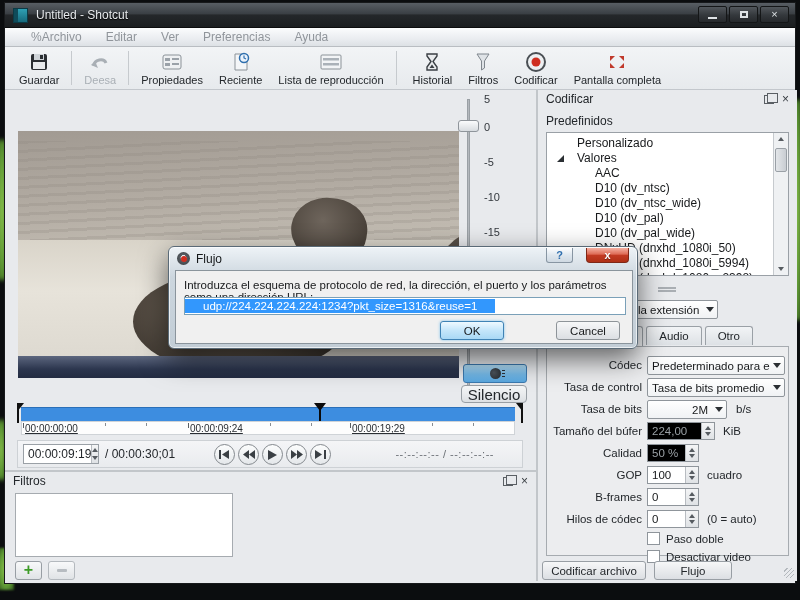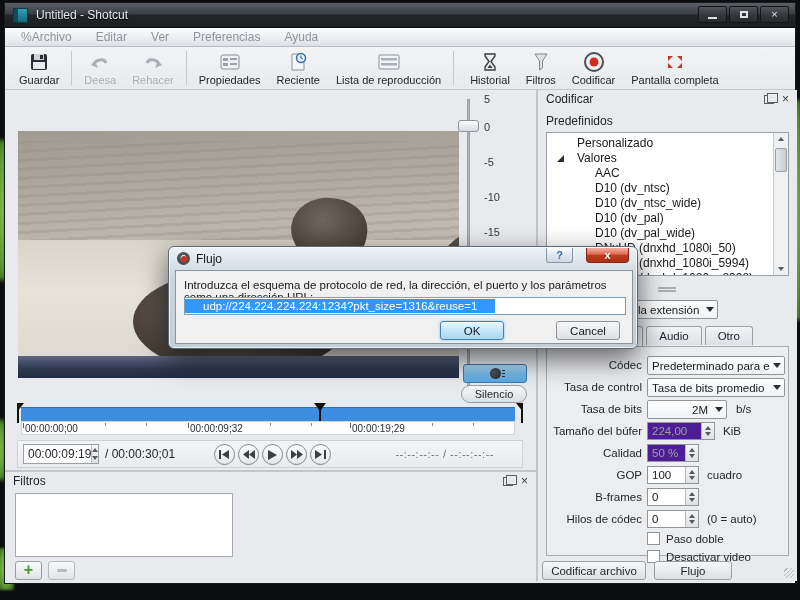--- a/index.html
+++ b/index.html
@@ -20,21 +20,21 @@
   .app-icon .strip { width:4px; height:100%; background:#0f4b5a; }
   .title-text { color:#e8ebee; font-size:12px; margin-left:8px; text-shadow:0 1px 1px #000; }
   .winbtns { position:absolute; right:6px; top:3px; display:flex; gap:2px; }
   .winbtn { width:29px; height:17px; background:linear-gradient(#52575c,#34383c 55%,#26292c); border:1px solid #141617; border-radius:2px;
     display:flex; align-items:center; justify-content:center; color:#dfe3e6; font-size:11px; line-height:1; }
   .winbtn .minbar { width:9px; height:2px; background:#dfe3e6; margin-top:6px; }
   .winbtn .maxbox { width:8px; height:7px; border:2px solid #dfe3e6; }
 
   .menubar { position:absolute; left:0; top:25px; width:100%; height:19px;
     background:linear-gradient(#fbfcfd,#e7eaee 70%,#dde1e5); border-bottom:1px solid #b9bdc2;
-    display:flex; align-items:center; gap:24px; padding-left:16px; }
+    display:flex; align-items:center; gap:24px; padding-left:26px; }
   .menu-item { font-size:12px; color:#90959b; }
 
   .toolbar { position:absolute; left:0; top:44px; width:100%; height:43px;
     background:linear-gradient(#f2f4f6,#e7eaed); border-bottom:1px solid #c3c7cc;
     display:flex; align-items:stretch; padding-left:6px; }
   .tbtn { display:flex; flex-direction:column; align-items:center; justify-content:flex-end; padding:3px 8px 3px; }
   .tbtn .ticon { height:22px; display:flex; align-items:center; }
   .tbtn .tlabel { font-size:11px; color:#23272b; margin-top:1px; white-space:nowrap; }
   .tbtn.disabled .tlabel { color:#a9afb5; }
   .tsep { width:1px; background:#c6cace; margin:4px 4px; }
@@ -69,35 +69,35 @@
   .vol-track { position:absolute; left:462px; top:9px; width:3px; height:288px; background:#b4b8bd; border:1px solid #9aa0a5; }
   .vol-handle { position:absolute; left:453px; top:30px; width:21px; height:12px; border-radius:3px;
     background:linear-gradient(#fbfcfd,#d8dce0); border:1px solid #8f959b; }
   .vol-tick { position:absolute; left:479px; font-size:11px; color:#33383d; }
   .vol-btn { position:absolute; left:458px; top:274px; width:64px; height:19px; border-radius:3px;
     background:linear-gradient(#b5e0f7,#74b9e8 55%,#5aa8e0); border:1px solid #3c7ab0;
     display:flex; align-items:center; justify-content:center; }
   .speaker-icon { width:11px; height:11px; border-radius:50%; background:radial-gradient(circle at 35% 40%,#4e565e,#23282d); position:relative; }
   .speaker-icon:after { content:""; position:absolute; right:-4px; top:2px; width:3px; height:7px;
     background:repeating-linear-gradient(#2c3238 0 1px,transparent 1px 3px); }
-  .mute-btn { position:absolute; left:456px; top:295px; width:66px; height:18px; border-radius:9px;
-    background:linear-gradient(#f6f7f8,#dcdfe3); border:1px solid #989ea4; font-size:11px; color:#23272b;
+  .mute-btn { position:absolute; left:456px; top:295px; width:66px; height:18px; border-radius:4px;
+    background:linear-gradient(#f6f7f8,#dcdfe3); border:1px solid #989ea4; font-size:15px; color:#23272b;
     display:flex; align-items:center; justify-content:center; }
 
   
   .scrubber { position:absolute; left:16px; top:317px; width:494px; height:14px; background:#3d8de0; border-top:1px solid #2a6fb8; }
   .trim-in { position:absolute; left:12px; top:313px; width:0; height:0; border-top:9px solid #111; border-right:7px solid transparent; }
   .trim-in-bar { position:absolute; left:12px; top:313px; width:2px; height:20px; background:#111; }
   .trim-out { position:absolute; left:511px; top:313px; width:0; height:0; border-top:9px solid #111; border-left:7px solid transparent; }
   .trim-out-bar { position:absolute; left:516px; top:313px; width:2px; height:20px; background:#111; }
   .playhead-line { position:absolute; left:314px; top:313px; width:2px; height:31px; background:#0a0a0a; }
   .playhead-cap { position:absolute; left:309px; top:313px; width:0; height:0;
     border-left:6px solid transparent; border-right:6px solid transparent; border-top:8px solid #0a0a0a; }
   .ruler { position:absolute; left:16px; top:331px; width:494px; height:14px; background:#fdfdfd; border:1px solid #cfd3d7; font-size:10px; color:#2a2e33; }
-  .ruler .rlabel { position:absolute; top:1px; }
+  .ruler .rlabel { position:absolute; top:1px;text-decoration:underline; }
   .ruler .rtick { position:absolute; top:1px; width:1px; height:5px; background:#5a5f64; }
   .ruler .rtick.small { height:3px; background:#888d92; }
 
   
   .transport { position:absolute; left:12px; top:350px; width:506px; height:28px;
     background:linear-gradient(#f4f5f7,#e9ebee); border:1px solid #cdd1d5; display:flex; align-items:center; }
   .timespin { margin-left:5px; width:76px; height:20px; background:#fff; border:1px solid #9aa0a6; display:flex; align-items:center; }
   .timespin .tval { flex:1; font-size:12px; color:#23272b; padding-left:4px; }
   .spincol { width:13px; height:100%; border-left:1px solid #b8bcc1; display:flex; flex-direction:column; align-items:center; justify-content:space-evenly; background:linear-gradient(#f4f5f6,#dfe2e5); }
   .arr-up { width:0; height:0; border-left:3px solid transparent; border-right:3px solid transparent; border-bottom:4px solid #565b60; }
@@ -145,21 +145,21 @@
   .tabs { position:absolute; left:8px; top:236px; display:flex; }
   .tab { height:19px; padding:8px 12px; font-size:11.5px; color:#23272b; display:flex; align-items:center;
     background:linear-gradient(#f2f4f6,#dde1e5); border:1px solid #9aa0a6; border-bottom:none; border-radius:3px 3px 0 0; margin-right:3px; }
   .tab.active { background:#eff1f3; height:21px; }
 
   .groupbox { position:absolute; left:8px; top:256px; width:243px; height:210px; border:1px solid #a6abb0; background:#ecedef; }
   .frow { position:absolute; display:flex; align-items:center; font-size:11.5px; color:#23272b; }
   .flabel { position:absolute; text-align:right; font-size:11.5px; color:#23272b; width:92px; }
   .spinbox { height:18px; background:#fff; border:1px solid #8f959b; display:flex; align-items:center; }
   .spinbox .sval { flex:1; font-size:11.5px; color:#17191b; padding-left:4px; }
-  .spinbox.disabled { background:#4c1d95;justify-content:space-between; }
+  .spinbox.disabled { background:#000000;justify-content:space-between; }
   .spinbox.disabled .sval { color:#9aa0a5; }
   .suffix { font-size:11.5px; color:#23272b; margin-left:4px; }
   .checkbox { width:13px; height:13px; background:#fff; border:1px solid #8f959b; }
   .cb-label { font-size:11.5px; color:#23272b; margin-left:6px; }
   .action-btn { position:absolute; height:19px; border-radius:3px; background:linear-gradient(#f6f7f8,#dcdfe3);
     border:1px solid #989ea4; font-size:11.5px; color:#23272b; display:flex; align-items:center; justify-content:center; }
   .grip { position:absolute; right:3px; bottom:3px; width:10px; height:10px;
     background:repeating-linear-gradient(135deg,transparent 0 2px,#b3b8bd 2px 3px); }
 
   
@@ -242,29 +242,20 @@
       <div class="tsep"></div>
       <div class="tbtn disabled">
         <div class="ticon">
           <svg width="22" height="18">
               <path d="M5 13 C5 6, 15 5, 17 10" fill="none" stroke="#a9afb5" stroke-width="3"></path>
               <path d="M2 12 L9 15 L6 8 Z" fill="#a9afb5"></path>
             </svg>
         </div>
         <div class="tlabel">Deesa</div>
       </div>
-      <div class="tbtn disabled">
-        <div class="ticon">
-          <svg width="22" height="18">
-              <path d="M17 13 C17 6, 7 5, 5 10" fill="none" stroke="#a9afb5" stroke-width="3"></path>
-              <path d="M20 12 L13 15 L16 8 Z" fill="#a9afb5"></path>
-            </svg>
-        </div>
-        <div class="tlabel">Rehacer</div>
-      </div>
       <div class="tsep"></div>
       <div class="tbtn">
         <div class="ticon">
           <svg width="22" height="18">
               <rect x="2" y="2" width="18" height="14" rx="2" fill="#eef0f2" stroke="#8b9298"></rect>
               <rect x="4" y="5" width="5" height="3" fill="#9aa1a8"></rect>
               <rect x="11" y="5" width="7" height="2" fill="#9aa1a8"></rect>
               <rect x="4" y="10" width="5" height="3" fill="#9aa1a8"></rect>
               <rect x="11" y="10" width="7" height="2" fill="#9aa1a8"></rect>
             </svg>
@@ -361,21 +352,21 @@
       <div class="scrubber"></div>
       <div class="trim-in"></div>
       <div class="trim-in-bar"></div>
       <div class="trim-out"></div>
       <div class="trim-out-bar"></div>
       <div class="playhead-cap"></div>
       <div class="playhead-line"></div>
 
       <div class="ruler">
         <span class="rlabel" style="left:3px;">00:00:00;00</span>
-        <span class="rlabel" style="left:168px;">00:00:09;32</span>
+        <span class="rlabel" style="left:168px;">00:00:09;24</span>
         <span class="rlabel" style="left:330px;">00:00:19;29</span>
         <span class="rtick" style="left:1px;"></span>
           <span class="rtick small" style="left:83px;"></span>
           <span class="rtick small" style="left:124px;"></span>
         <span class="rtick" style="left:166px;"></span>
           <span class="rtick small" style="left:248px;"></span>
           <span class="rtick small" style="left:289px;"></span>
         <span class="rtick" style="left:328px;"></span>
           <span class="rtick small" style="left:410px;"></span>
           <span class="rtick small" style="left:451px;"></span>

